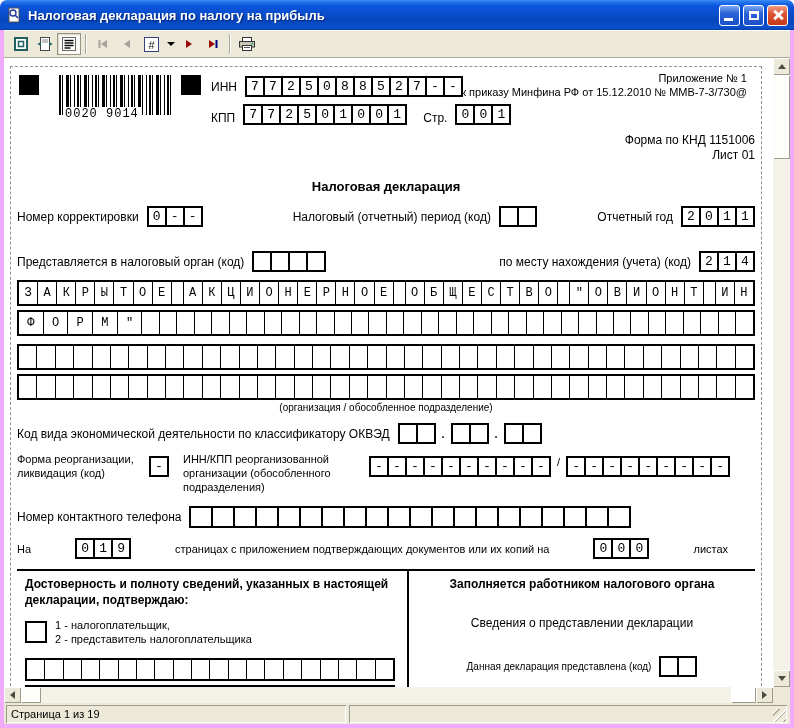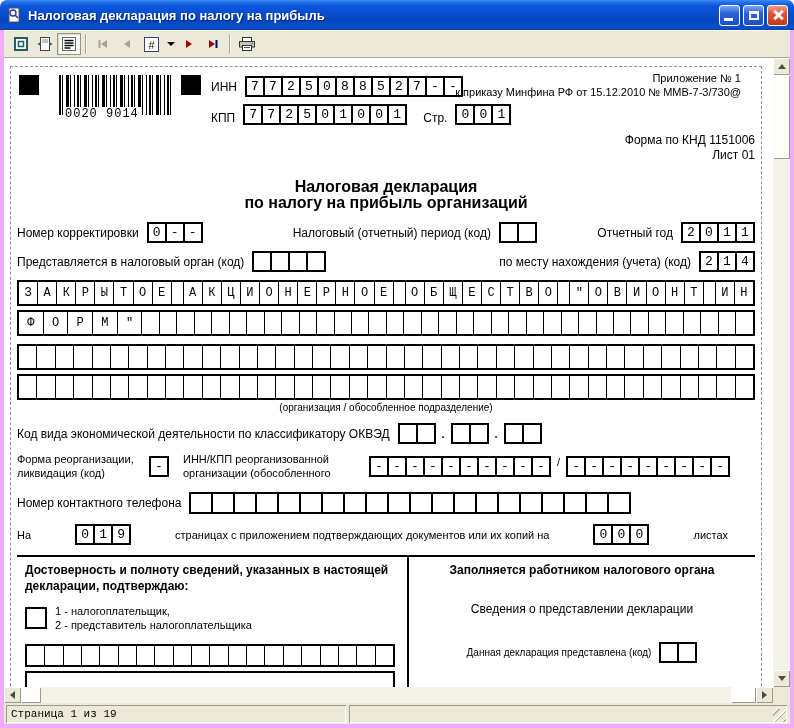--- a/index.html
+++ b/index.html
@@ -54,50 +54,50 @@
   .v-thumb { position:absolute; left:0; top:17px; width:17px; height:84px; background:#fdfdfa;
     box-shadow:inset 1px 1px #fff, inset -1px -1px #9e9a8a; }
   .h-thumb { width:20px; background:#fdfdfa; box-shadow:inset 1px 1px #fff, inset -1px -1px #9e9a8a; flex:0 0 auto; }
   .h-track { flex:1 1 auto; }
   .h-thumb2 { width:25px; background:#fff; box-shadow:inset 1px 1px #fff, inset -1px -1px #9e9a8a; flex:0 0 auto; }
   .sc-corner { background:#ece9d8; }
   
   .statusbar { height:21px; flex:0 0 auto; display:flex; gap:3px; padding:2px 3px 1px 2px; align-items:stretch; }
   .status-panel { box-shadow:inset 1px 1px #9e9a8a, inset -1px -1px #fff; font-size:11px; color:#000;
     display:flex; align-items:center; padding:0 5px; }
-  .status-panel.p1 { width:340px;font-family:Liberation Mono, monospace; }
+  .status-panel.p1 { width:340px; }
   .status-panel.p2 { flex:1; position:relative; }
   .grip { position:absolute; right:1px; bottom:1px; width:13px; height:13px;
     background:repeating-linear-gradient(135deg, transparent 0 3px, #fff 3px 4px, #aca899 4px 5px, transparent 5px 6px); }
   
   .page { position:relative; margin:8px 0 0 6px; width:752px; height:640px;
     border:1px dashed #909090; border-bottom:none; padding:4px 6px 0 6px; color:#000; font-size:11px; }
   .top-block { position:relative; height:102px; }
   .blk-sq { position:absolute; width:20px; height:20px; background:#000; top:4px; }
   .barcode-wrap { position:absolute; left:38px; top:4px; width:120px; height:46px; }
   .barcode-bars { width:112px; height:40px; margin-left:4px;
     background:repeating-linear-gradient(90deg,#000 0 2px,#fff 2px 3px,#000 3px 4px,#fff 4px 7px,#000 7px 10px,#fff 10px 11px,#000 11px 12px,#fff 12px 15px,#000 15px 16px,#fff 16px 18px); }
   .barcode-num { position:absolute; left:8px; bottom:0; background:#fff; padding:0 2px;
     font-family:"Liberation Mono",monospace; font-size:12px; letter-spacing:1px; }
   .inn-row { position:absolute; left:194px; top:5px; display:flex; align-items:center; }
   .kpp-row { position:absolute; left:194px; top:33px; display:flex; align-items:flex-end; }
   .fld-label { font-size:12px; margin-right:8px; }
-  .annex { position:absolute; right:14px; top:0; text-align:right; font-size:11px; line-height:14px; }
+  .annex { position:absolute; right:8px; top:0; text-align:right; font-size:11px; line-height:14px; }
   .knd { position:absolute; right:0; top:62px; text-align:right; font-size:12px; line-height:15px; }
   
   .cells { display:flex; }
   .cell { width:20px; height:21px; border:2px solid #000; margin-left:-2px; background:#fff;
     display:inline-flex; align-items:center; justify-content:center;
     font-family:"Liberation Mono",monospace; font-size:13px; flex:0 0 auto; }
   .cell:first-child { margin-left:0; }
   .cells.phone .cell { width:24px; height:22px; }
-  .form-title { text-align:center; font-size:16px; font-weight:bold; line-height:16px; margin-top:6px; }
+  .form-title { text-align:center; font-size:13px; font-weight:bold; line-height:16px; margin-top:6px; }
   .frow { display:flex; align-items:center; }
   .r-corr { margin-top:11px; }
-  .r-tax { margin-top:8px; }
+  .r-tax { margin-top:24px; }
   .sp { flex:1; }
   .grid40 { display:flex; border:2px solid #000; height:26px; margin-top:4px; }
   .grid40 .cell { flex:1 1 auto; width:auto; height:auto; border:none; border-left:1px solid #000; margin:0; font-size:12px; }
   .grid40 .cell:first-child { border-left:none; }
   .grids { margin-top:8px; }
   .caption { text-align:center; font-size:10px; margin-top:2px; }
   .r-okved { margin-top:10px; }
   .dot { font-weight:bold; margin:0 6px; }
   .r-reorg { margin-top:8px; display:flex; align-items:flex-start; }
   .reorg-lbl { width:128px; line-height:14px; }
@@ -269,21 +269,20 @@
               <div>к приказу Минфина РФ от 15.12.2010 № ММВ-7-3/730@</div>
             </div>
             <div class="knd">
               <div>Форма по КНД 1151006</div>
               <div>Лист 01</div>
             </div>
           </div>
 
           <div class="form-title">
             <div>Налоговая декларация</div>
-            <div>по налогу на прибыль организаций</div>
           </div>
 
           <div class="frow r-corr">
             <span class="fld-label">Номер корректировки</span>
             <span class="cells">
                 <span class="cell">0</span>
                 <span class="cell">-</span>
                 <span class="cell">-</span>
               </span>
             <span class="fld-label" style="margin-left:90px">Налоговый (отчетный) период (код)</span>
@@ -512,20 +511,21 @@
             <div class="reorg-lbl">
               <div>Форма реорганизации,</div>
               <div>ликвидация (код)</div>
             </div>
             <div class="reorg-cell-wrap cells">
                 <span class="cell">-</span>
               </div>
             <div class="reorg-inn-lbl">
               <div>ИНН/КПП реорганизованной</div>
               <div>организации (обособленного</div>
+              <div>подразделения)</div>
             </div>
             <span class="cells" style="margin-top:4px">
                 <span class="cell">-</span>
                 <span class="cell">-</span>
                 <span class="cell">-</span>
                 <span class="cell">-</span>
                 <span class="cell">-</span>
                 <span class="cell">-</span>
                 <span class="cell">-</span>
                 <span class="cell">-</span>

